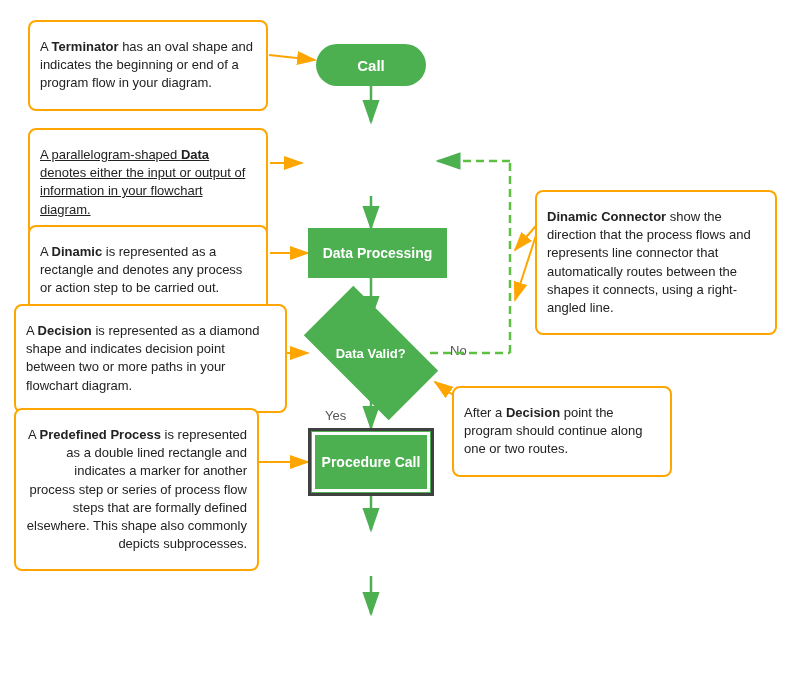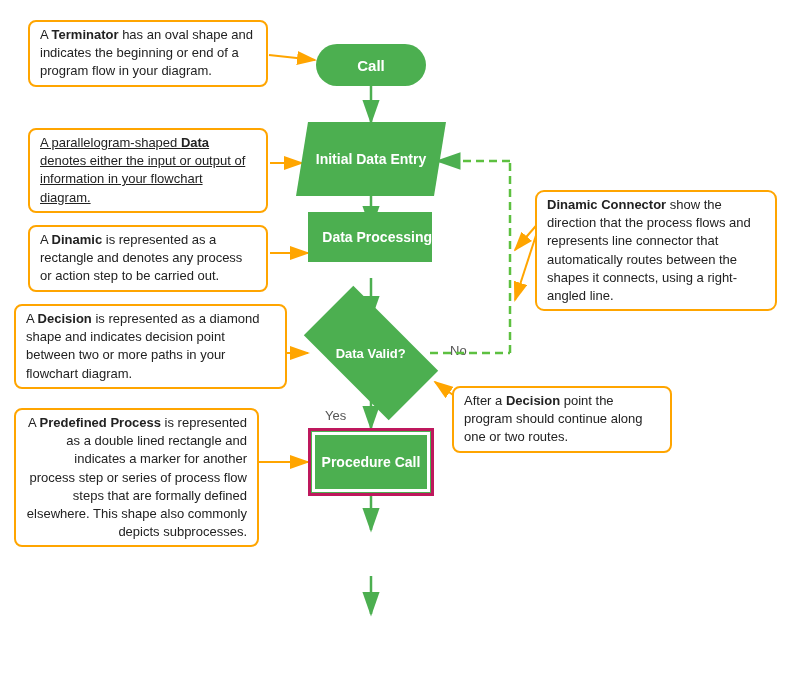--- a/index.html
+++ b/index.html
@@ -17,21 +17,21 @@
       position: relative;
       width: 809px;
       height: 680px;
     }
 
     
     .annotation-box {
       position: absolute;
       border: 2px solid #FFA500;
       border-radius: 8px;
-      padding: 4px 10px;
+      padding: 16px 10px;
       background: #fff;
       line-height: 1.4;
       color: #222;
     }
     .annotation-box b {
       font-weight: bold;
     }
 
     
     .shape-terminator {
@@ -163,33 +163,30 @@
 
     <line x1="460" y1="400" x2="435" y2="382" stroke="#FFA500" stroke-width="2" marker-end="url(#arrowOrange)"></line>
 
     <text x="325" y="420" fill="#555" font-size="13" font-family="Arial" font-weight="normal">Yes</text>
   </svg>
 
   <div class="shape-terminator" style="left:316px; top:44px; width:110px; height:42px;">
     <span>Call</span>
   </div>
 
-  <div class="shape-data" style="left:296px; top:122px; width:150px; height:74px;">
-    <span style="padding: 0 12px;">Initial Data Entry</span>
-  </div>
-
-  <div class="shape-process" style="left:308px; top:212px; width:124px; height:50px;justify-content:flex-end;">
+
+  <div class="shape-process" style="left:308px; top:228px; width:139px; height:50px;">
     <span>Data Processing</span>
   </div>
 
   <div class="shape-decision" style="left:311px; top:318px; width:120px; height:70px;">
     <span>Data Valid?</span>
   </div>
 
-  <div class="shape-predefined" style="left:308px; top:428px; width:126px; height:68px; outline: 3px solid #fff; outline-offset: -7px; border: 3px solid #be185d;">
+  <div class="shape-predefined" style="left:308px; top:428px; width:126px; height:68px; outline: 3px solid #fff; outline-offset: -7px; border: 3px solid #404040;">
     <span>Procedure Call</span>
   </div>
 
 
 
   <div class="annotation-box" style="left:28px; top:20px; width:240px;">
     <span>A <b>Terminator</b> has an oval shape and indicates the beginning or end of a program flow in your diagram.</span>
   </div>
 
   <div class="annotation-box" style="left:28px; top:128px; width:240px;text-decoration:underline;">
@@ -201,21 +198,21 @@
   </div>
 
   <div class="annotation-box" style="left:14px; top:304px; width:273px;">
     <span>A <b>Decision</b> is represented as a diamond shape and indicates decision point between two or more paths in your flowchart diagram.</span>
   </div>
 
   <div class="annotation-box" style="left:14px; top:408px; width:245px;text-align:right;">
     <span>A <b>Predefined Process</b> is represented as a double lined rectangle and indicates a marker for another process step or series of process flow steps that are formally defined elsewhere. This shape also commonly depicts subprocesses.</span>
   </div>
 
-  <div class="annotation-box" style="left:535px; top:190px; width:242px;border-radius:9px;">
+  <div class="annotation-box" style="left:535px; top:190px; width:242px;">
     <span><b>Dinamic Connector</b> show the direction that the process flows and represents line connector that automatically routes between the shapes it connects, using a right-angled line.</span>
   </div>
 
   <div class="annotation-box" style="left:452px; top:386px; width:220px;">
     <span>After a <b>Decision</b> point the program should continue along one or two routes.</span>
   </div>
 
 </div>
 
 </body></html>

